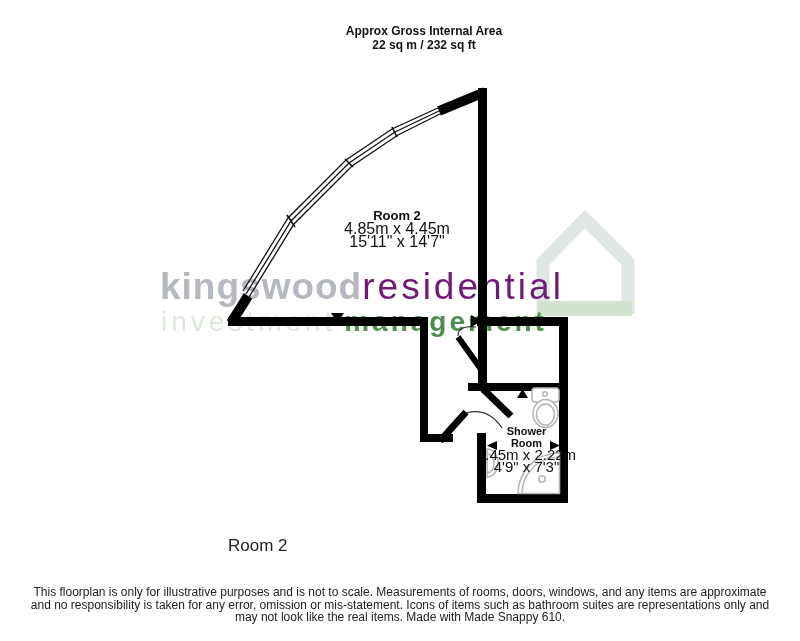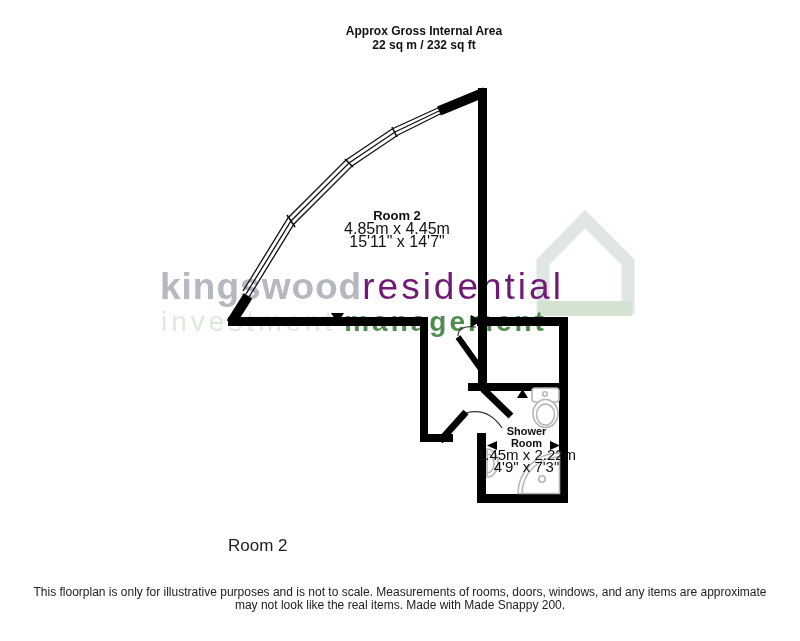--- a/index.html
+++ b/index.html
@@ -125,14 +125,15 @@
   <div class="shower-name">Shower</div>
   <div class="shower-name">Room</div>
   <div class="shower-dims">1.45m x 2.22m</div>
   <div class="shower-dims">4'9" x 7'3"</div>
 </div>
 
 <div class="abs overlay floor-label">Room 2</div>
 
 <div class="abs overlay disclaimer">
   <div>This floorplan is only for illustrative purposes and is not to scale. Measurements of rooms, doors, windows, and any items are approximate</div>
-  <div>may not look like the real items. Made with Made Snappy 200.</div>
+  <div>and no responsibility is taken for any error, omission or mis-statement. Icons of items such as bathroom suites are representations only and</div>
+  <div>may not look like the real items. Made with Made Snappy 610.</div>
 </div>
 
 </body></html>

